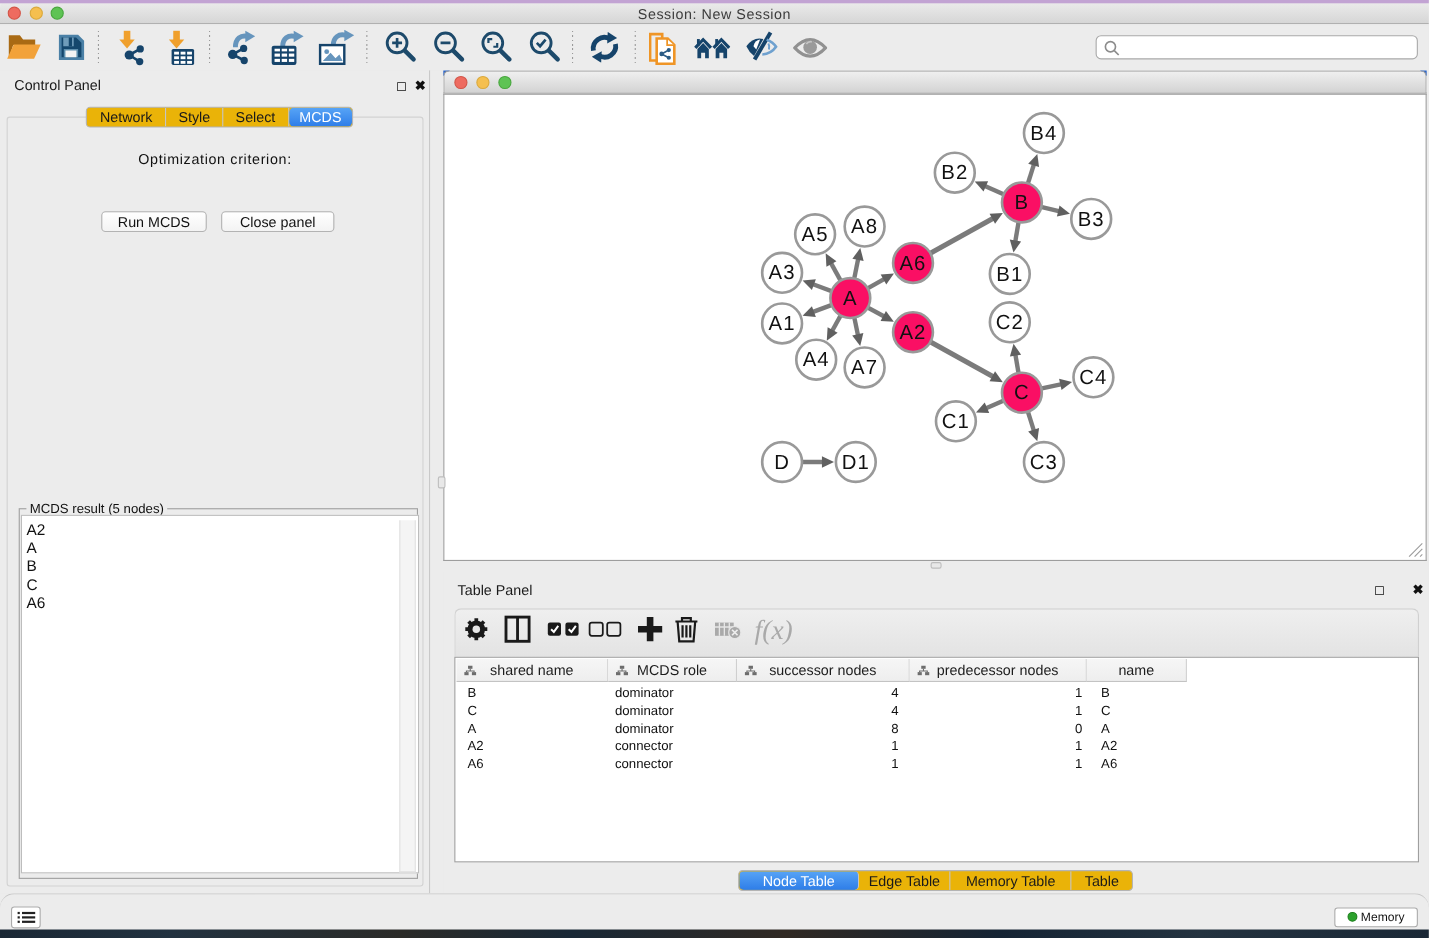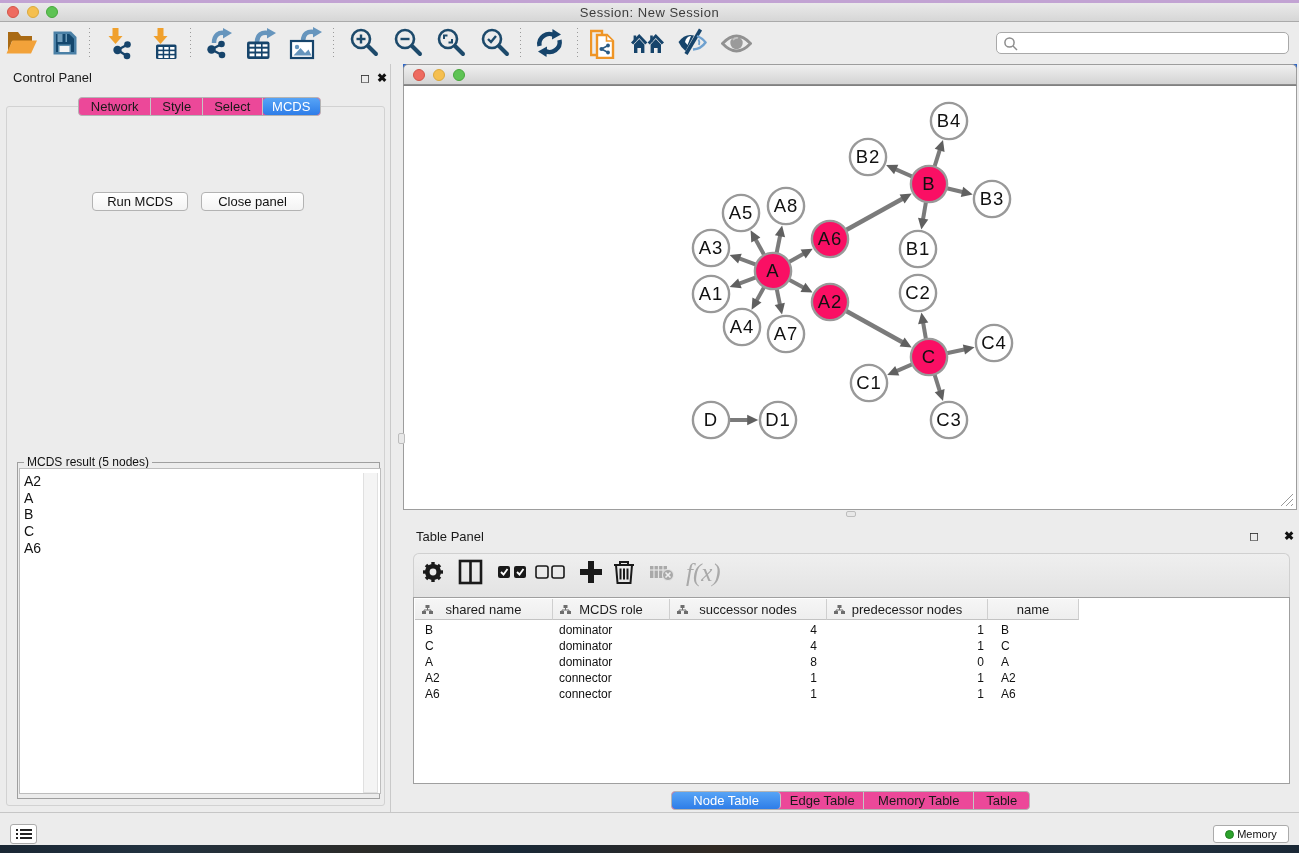--- a/index.html
+++ b/index.html
@@ -25,21 +25,21 @@
 .tsep { position:absolute; top:5px; width:1px; height:31px;
   background-image:repeating-linear-gradient(#9a9a9a 0 1.5px, transparent 1.5px 4px); }
 .ticon { position:absolute; top:4px; }
 #search { left:996px; top:32px; width:293px; height:22px; background:#fff;
   border:1px solid #a9a9a9; border-radius:5px; }
 
 #cpanel { left:0; top:64px; width:391px; height:748px; background:#ececec; border-right:1px solid #c9c9c9; }
 #cpTitle { left:13px; top:6px; font-size:13px; color:#1a1a1a; }
 .wbtn { position:absolute; font-size:12px; color:#111; }
 #cpBody { left:6px; top:42px; width:379px; height:700px; border:1px solid #d2d2d2; border-radius:3px; }
-.segbar { position:absolute; display:flex; height:19px; background:#ec4899; border:1px solid #b4b4b4; border-radius:4px; overflow:hidden; }
+.segbar { position:absolute; display:flex; height:19px; background:#eab308; border:1px solid #b4b4b4; border-radius:4px; overflow:hidden; }
 .seg { font-size:13px; color:#1a1a1a; text-align:center; line-height:17px; border-right:1px solid #c5c5c5; }
 .seg:last-child { border-right:none; }
 .segsel { background:linear-gradient(#57a4f6,#2e7de8); color:#fff; border-radius:4px; }
 #optLabel { left:0; top:73px; width:391px; text-align:center; font-size:13px; color:#111; letter-spacing:0.6px; }
 #combo { left:43px; top:94px; width:310px; height:20px; background:#fff; border:1px solid #a6a6a6; border-radius:4px; font-size:13px; color:#111; line-height:18px; padding-left:11px; letter-spacing:0.6px; }
 #comboBtn { right:-1px; top:-1px; width:19px; height:20px; border-radius:0 4px 4px 0; background:linear-gradient(#64aaf7,#2d7ce8); }
 .macbtn { position:absolute; height:19px; background:linear-gradient(#ffffff,#f3f3f3); border:1px solid #b3b3b3; border-radius:4px; font-size:13px; color:#111; text-align:center; line-height:17px; }
 #grpBox { left:17px; top:398px; width:363px; height:337px; border:1px solid #9f9f9f; }
 #grpLabel { left:24px; top:391px; background:#ececec; padding:0 3px; font-size:12px; color:#111; }
 #listbox { left:19px; top:404px; width:362px; height:326px; background:#fff; border:1px solid #bdbdbd; font-size:14px; line-height:16.7px; padding:4px 0 0 4px; color:#111; }
@@ -54,21 +54,21 @@
 #netCanvas { left:0; top:21px; width:894px; height:425px; background:#fff; border:1px solid #9d9d9d; border-top:1px solid #808080; }
 .wedge { position:absolute; width:0; height:0; }
 
 #tpanel { left:403px; top:520px; width:896px; height:292px; background:#ececec; }
 #tpTitle { left:13px; top:9px; font-size:13px; color:#1a1a1a; }
 #tpToolbar { left:10px; top:33px; width:877px; height:44px; background:linear-gradient(#efefef,#e3e3e3); border:1px solid #d0d0d0; border-radius:6px 6px 0 0; border-bottom:none; }
 #tpTable { left:10px; top:77px; width:877px; height:187px; background:#fff; border:1px solid #9f9f9f; }
 .thcell { position:absolute; top:1px; height:21px; background:linear-gradient(#f6f6f6,#eeeeee); border-right:1px solid #cfcfcf; border-bottom:1px solid #c3c3c3; font-size:13px; color:#1c1c1c; text-align:center; line-height:21px; }
 .trow { position:absolute; font-size:12px; color:#111; height:16px; line-height:16px; }
 
-#statusbar { left:0; top:812px; width:1299px; height:33px; background:#ececec; border-top:1px solid #c6c6c6; }
+#statusbar { left:0; top:812px; width:1299px; height:33px; background:#ececec; border-top:1px solid #c6c6c6;border-radius:13px; }
 #listBtn { left:10px; top:11px; width:27px; height:20px; background:#fff; border:1px solid #ababab; border-radius:3px; }
 #memBtn { left:1213px; top:12px; width:76px; height:18px; background:#fff; border:1px solid #ababab; border-radius:3px; font-size:11px; color:#111; line-height:16px; text-align:center; }
 .dot { display:inline-block; width:9px; height:9px; border-radius:50%; background:#2ca22c; border:1px solid #1d801d; vertical-align:-1px; margin-right:3px; }
 </style>
 </head>
 <body>
 
 <div class="abs" id="titlebar">
   <div class="tl red"></div>
     <div class="tl yel"></div>
@@ -250,20 +250,21 @@
   <div class="abs" id="cpTitle">Control Panel</div>
   <div class="wbtn" style="left:360px;top:7px">◻</div>
   <div class="wbtn" style="left:377px;top:7px;font-weight:bold">✖</div>
   <div class="abs" id="cpBody"></div>
   <div class="segbar" style="left:78px;top:33px;width:243px">
     <div class="seg" style="width:73px">Network</div>
     <div class="seg" style="width:52px">Style</div>
     <div class="seg" style="width:60px">Select</div>
     <div class="seg segsel" style="width:58px">MCDS</div>
   </div>
+  <div class="abs" id="optLabel">Optimization criterion:</div>
   <div class="macbtn" style="left:92px;top:128px;width:96px">Run MCDS</div>
   <div class="macbtn" style="left:201px;top:128px;width:103px">Close panel</div>
   <div class="abs" id="grpBox"></div>
   <div class="abs" id="grpLabel">MCDS result (5 nodes)</div>
   <div class="abs" id="listbox">A2<br>A<br>B<br>C<br>A6
     <div class="abs" id="listsb"></div>
   </div>
 </div>
 
 <div class="abs" id="netwin">

